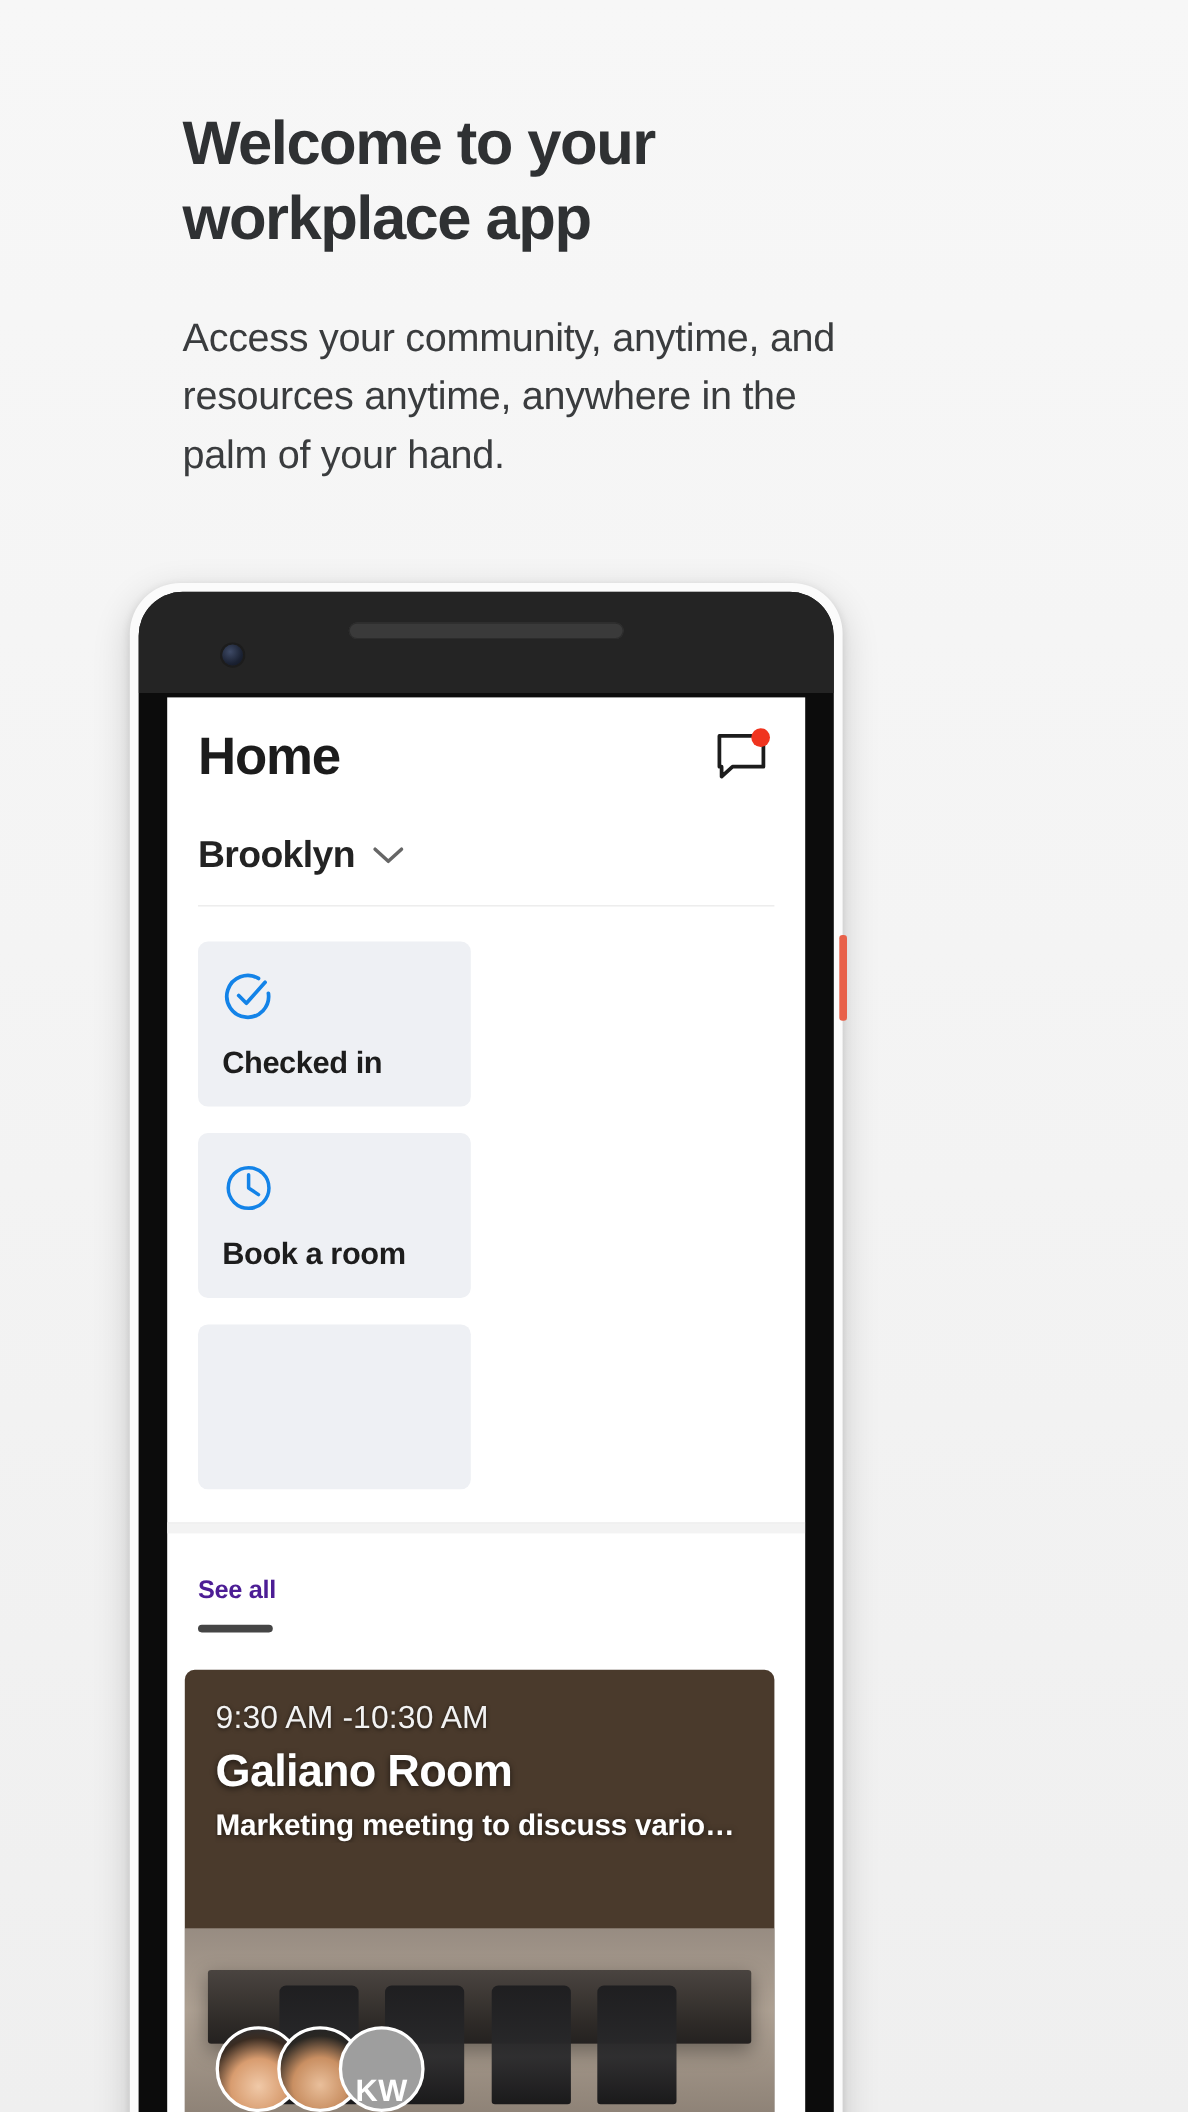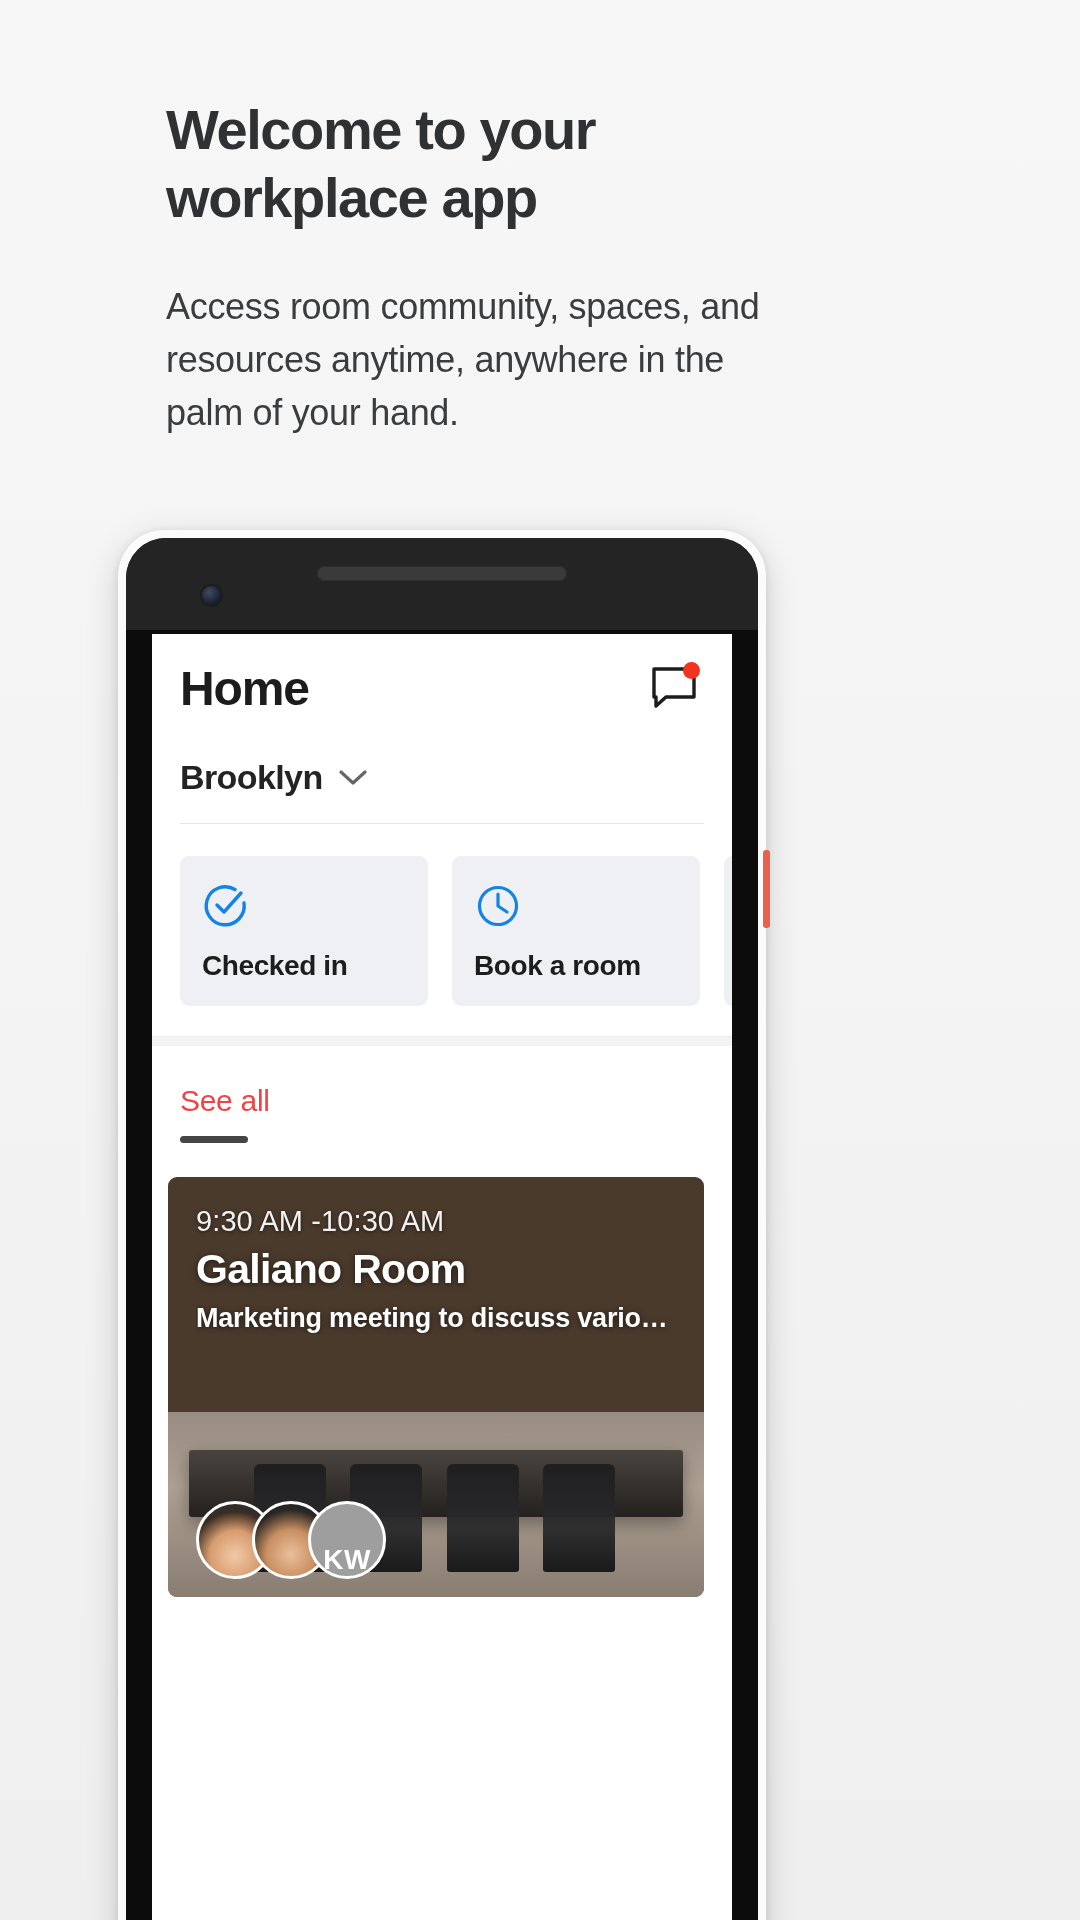--- a/index.html
+++ b/index.html
@@ -166,20 +166,21 @@
     height: 1px;
     background: #e6e6e6;
   }
 
   
   .quick-actions {
     display: flex;
     gap: 24px;
     padding: 32px 0 0 28px;
     overflow: hidden;
+    flex-direction: column;
   }
   .qa-card {
     flex: 0 0 auto;
     width: 248px;
     height: 150px;
     background: #eef0f4;
     border-radius: 9px;
     padding: 26px 22px 0 22px;
     position: relative;
   }
@@ -208,23 +209,23 @@
     justify-content: space-between;
     padding: 38px 28px 0 28px;
   }
   .sec-title {
     font-size: 35px;
     font-weight: 700;
     letter-spacing: -0.7px;
     color: #1c1c1c;
   }
   .sec-link {
-    font-size: 30px;
-    font-weight: 400;
-    color: #ef4444;
+    font-size: 23px;
+    font-weight: 700;
+    color: #4c1d95;
     letter-spacing: -0.3px;
   }
   .sec-underline {
     margin: 18px 0 0 28px;
     width: 68px;
     height: 7px;
     border-radius: 4px;
     background: #454545;
   }
 
@@ -360,21 +361,21 @@
     height: 78px;
     border-radius: 3px;
     background: #e8614a;
   }
 </style>
 </head>
 <body>
 
 <div class="promo">
   <div class="promo-title">Welcome to your workplace app</div>
-  <div class="promo-sub">Access room community, spaces, and resources anytime, anywhere in the palm of your hand.</div>
+  <div class="promo-sub">Access your community, anytime, and resources anytime, anywhere in the palm of your hand.</div>
 </div>
 
 <div class="device">
   <div class="device-inner">
     <div class="device-bezel-top">
       <div class="speaker"></div>
       <div class="camera"></div>
     </div>
 
     <div class="screen">

